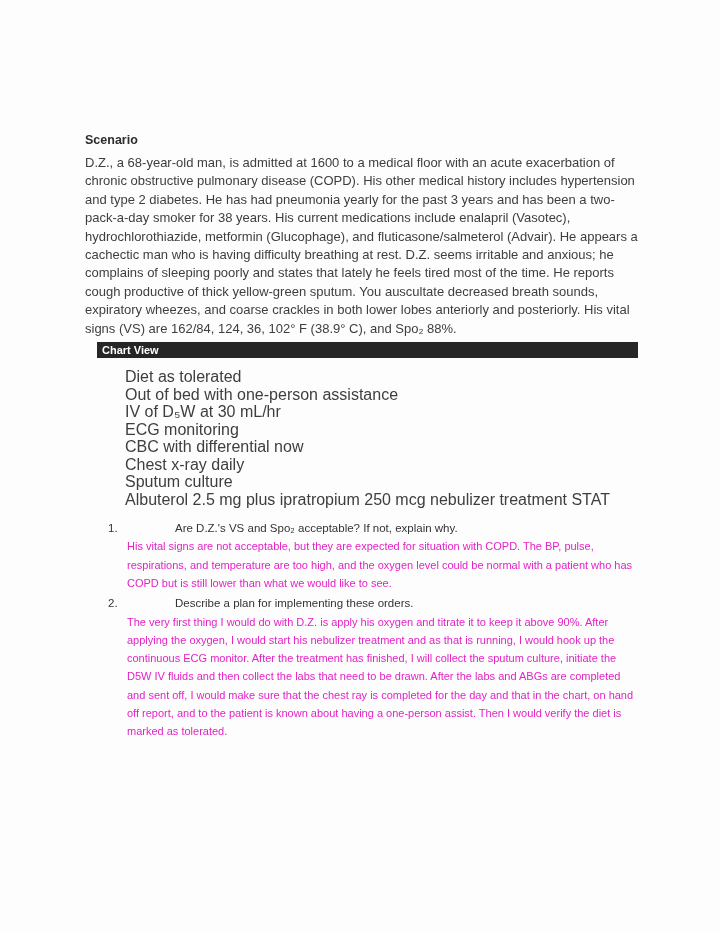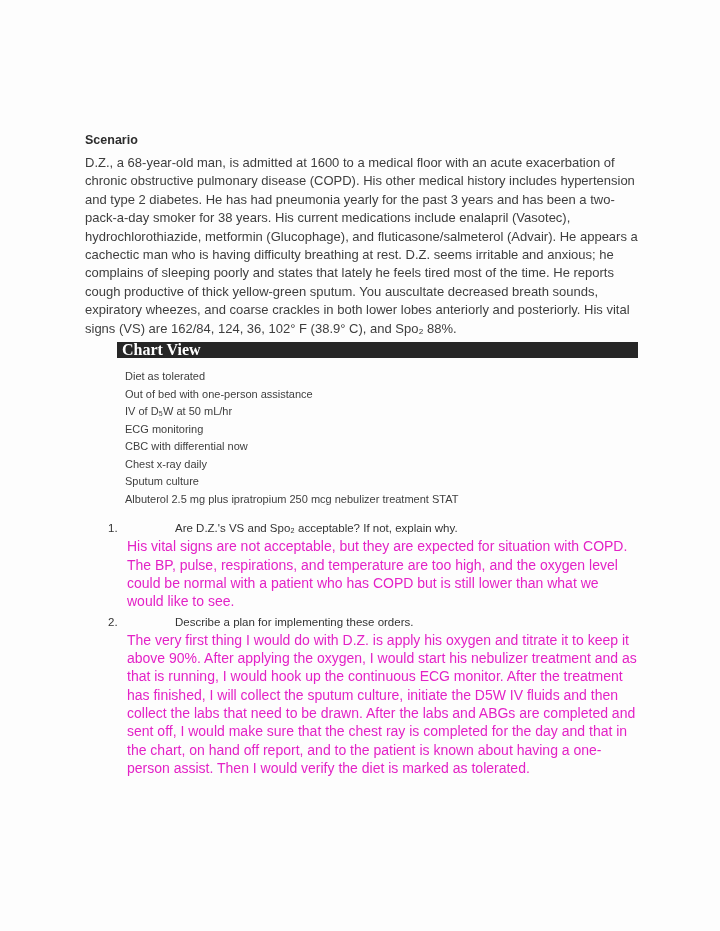--- a/index.html
+++ b/index.html
@@ -28,37 +28,36 @@
     margin: 0;
     line-height: 14px;
   }
   .scenario-body {
     font-size: 13px;
     line-height: 18.4px;
     margin: 7px 0 0 0;
     color: #3e3e3e;
   }
   .chart-bar {
-    margin: 4px 0 0 32px;
+    margin: 4px 0 0 12px;
     height: 16px;
     line-height: 16px;
     background: #262626;
     color: #ffffff;
-    font-size: 16px;
+    font-size: 11px;
     font-weight: bold;
     padding-left: 5px;
     box-sizing: border-box;
-    font-family: Liberation Serif, serif;
   }
   .orders-heading {
     margin-top: 13px;
   }
   .orders {
     margin: 10px 0 2px 40px;
-    font-size: 11px;
+    font-size: 16px;
     line-height: 17.5px;
     color: #3e3e3e;
   }
   .questions {
     margin-top: 11px;
   }
   .qa {
     margin-top: 2px;
   }
   .q-row {
@@ -71,21 +70,21 @@
     margin-left: 23px;
     width: 19px;
     flex: 0 0 19px;
   }
   .q-text {
     flex: 1;
     margin-left: 48px;
   }
   .answer {
     margin-left: 42px;
-    font-size: 14px;
+    font-size: 11px;
     line-height: 18.3px;
   }
 </style>
 </head>
 <body>
 
 <div class="page">
 
   <section>
     <h2 class="heading">Scenario</h2>
@@ -93,21 +92,21 @@
   </section>
 
   <div class="chart-bar" style="background: rgb(38, 38, 38); color: rgb(255, 255, 255);">
     <span>Chart View</span>
   </div>
 
   <section>
     <div class="orders">
       <div>Diet as tolerated</div>
       <div>Out of bed with one-person assistance</div>
-      <div>IV of D₅W at 50 mL/hr</div>
+      <div>IV of D₅W at 30 mL/hr</div>
       <div>ECG monitoring</div>
       <div>CBC with differential now</div>
       <div>Chest x-ray daily</div>
       <div>Sputum culture</div>
       <div>Albuterol 2.5 mg plus ipratropium 250 mcg nebulizer treatment STAT</div>
     </div>
   </section>
 
   <section class="questions">
 

